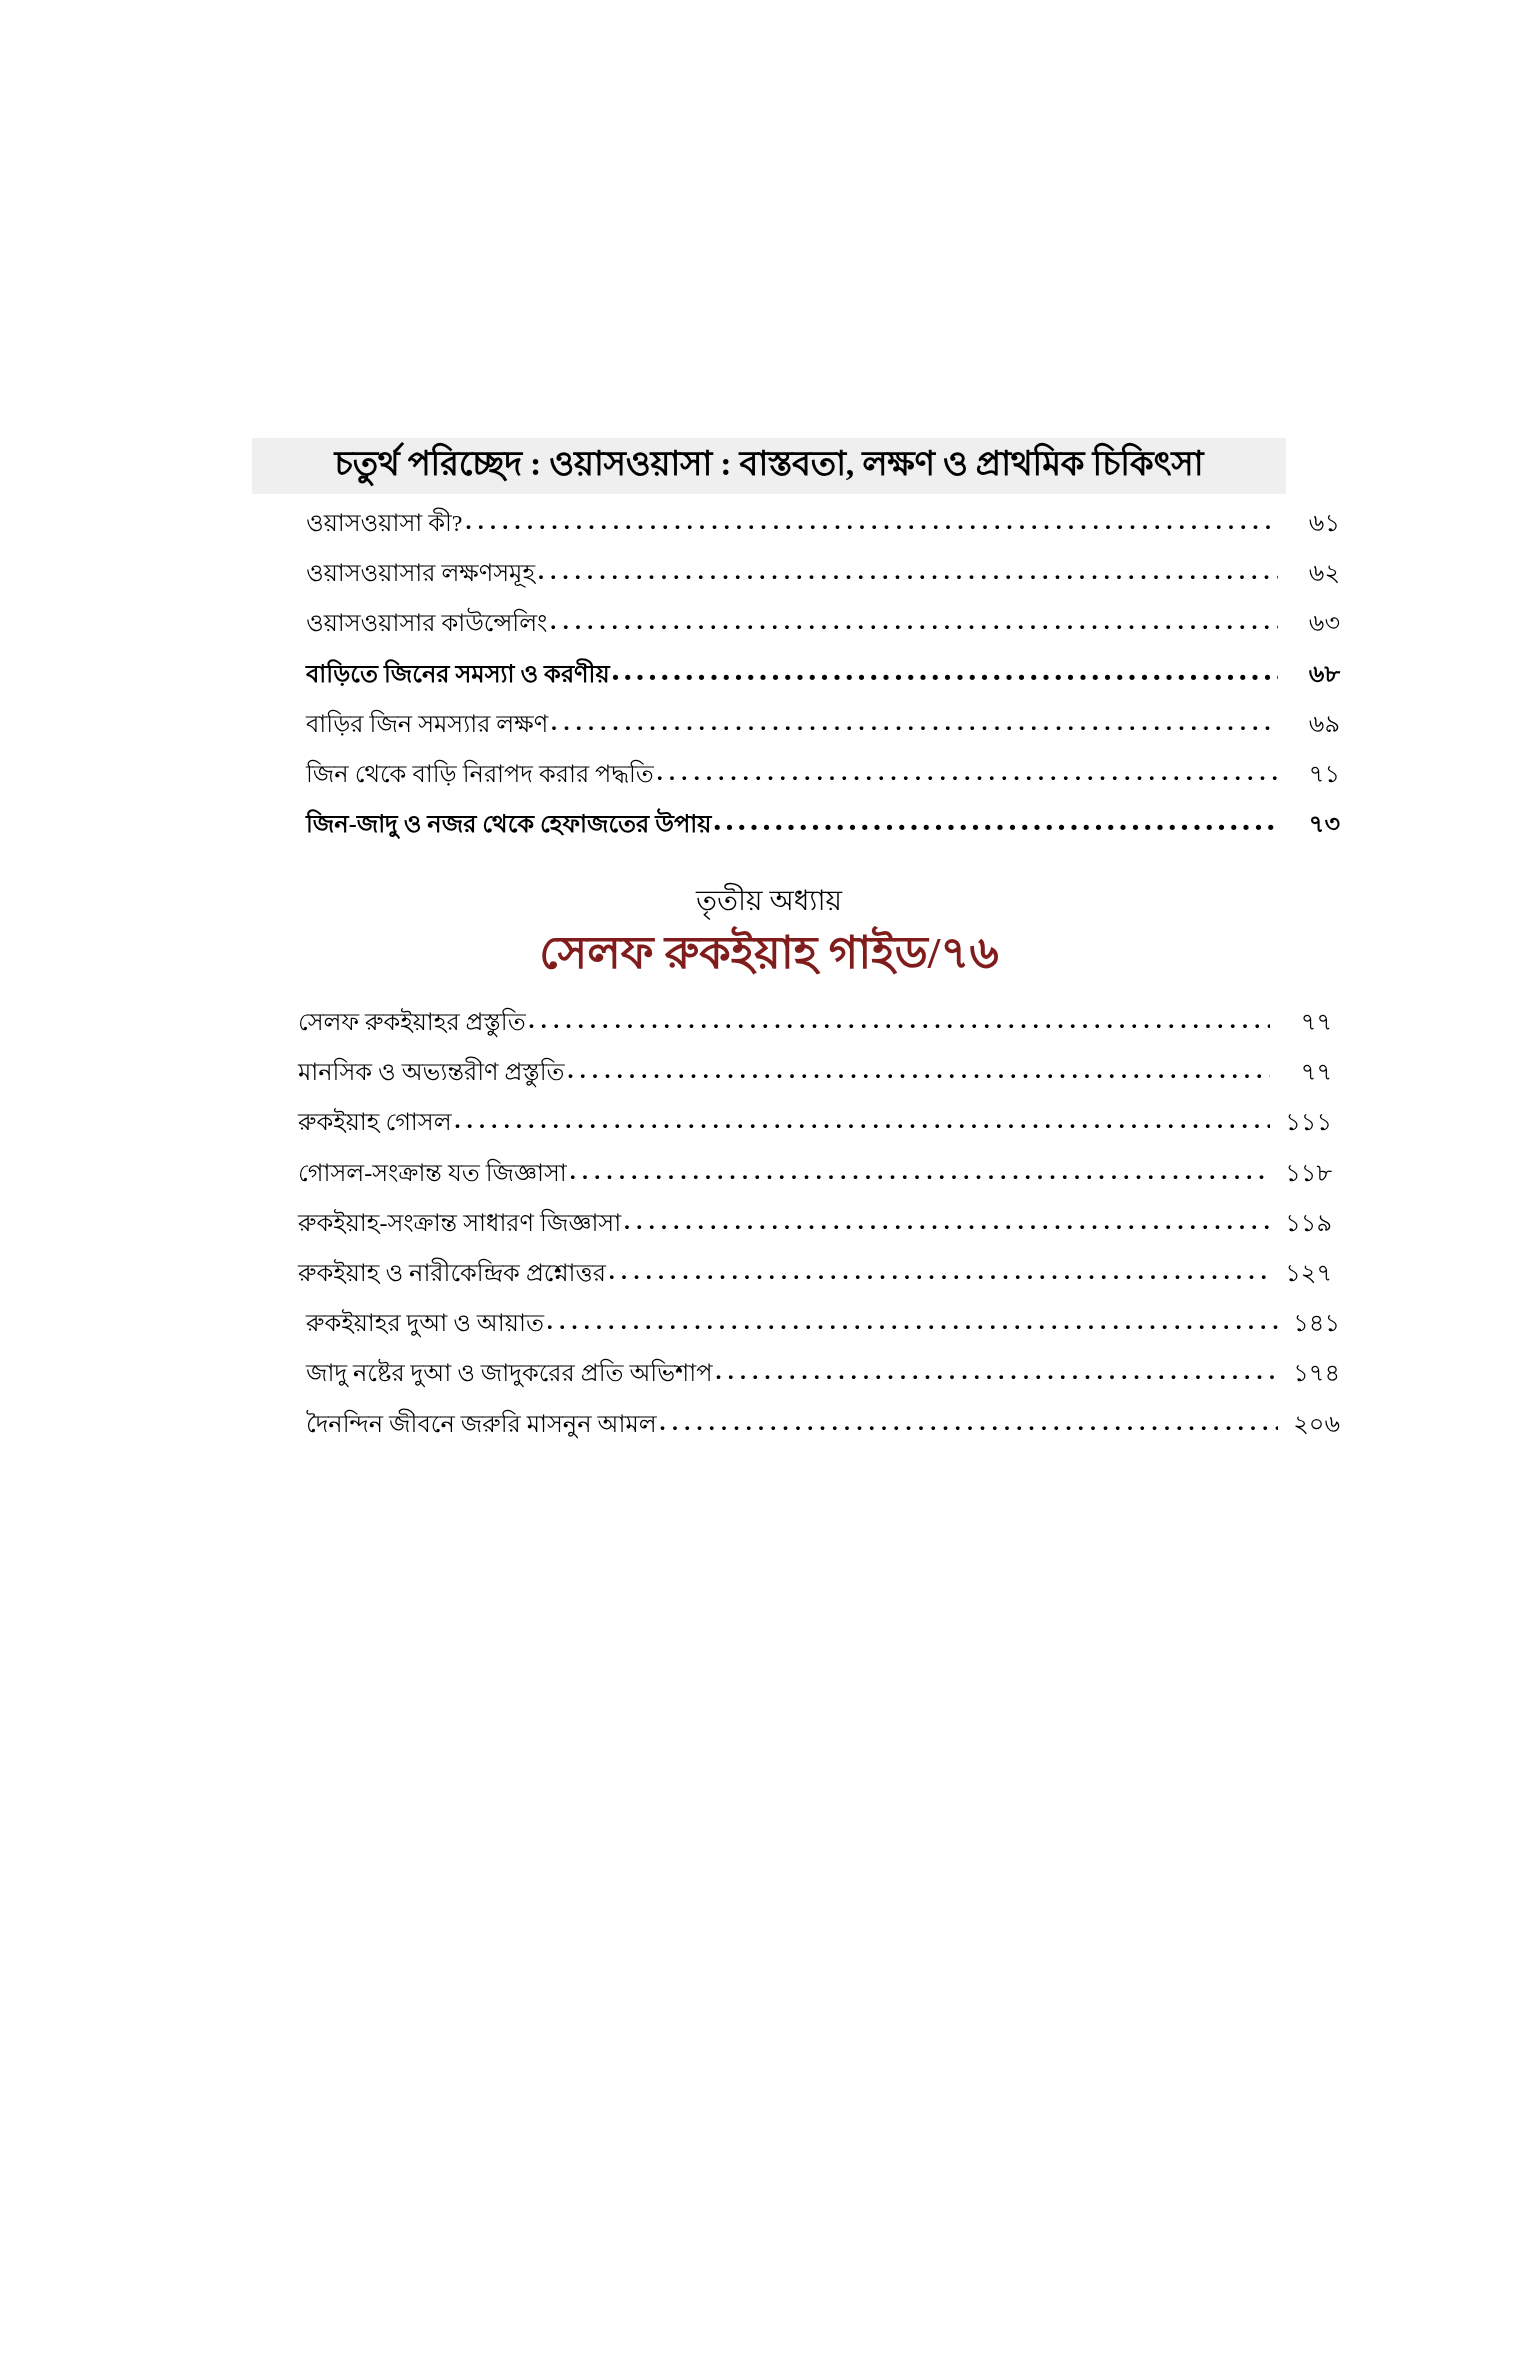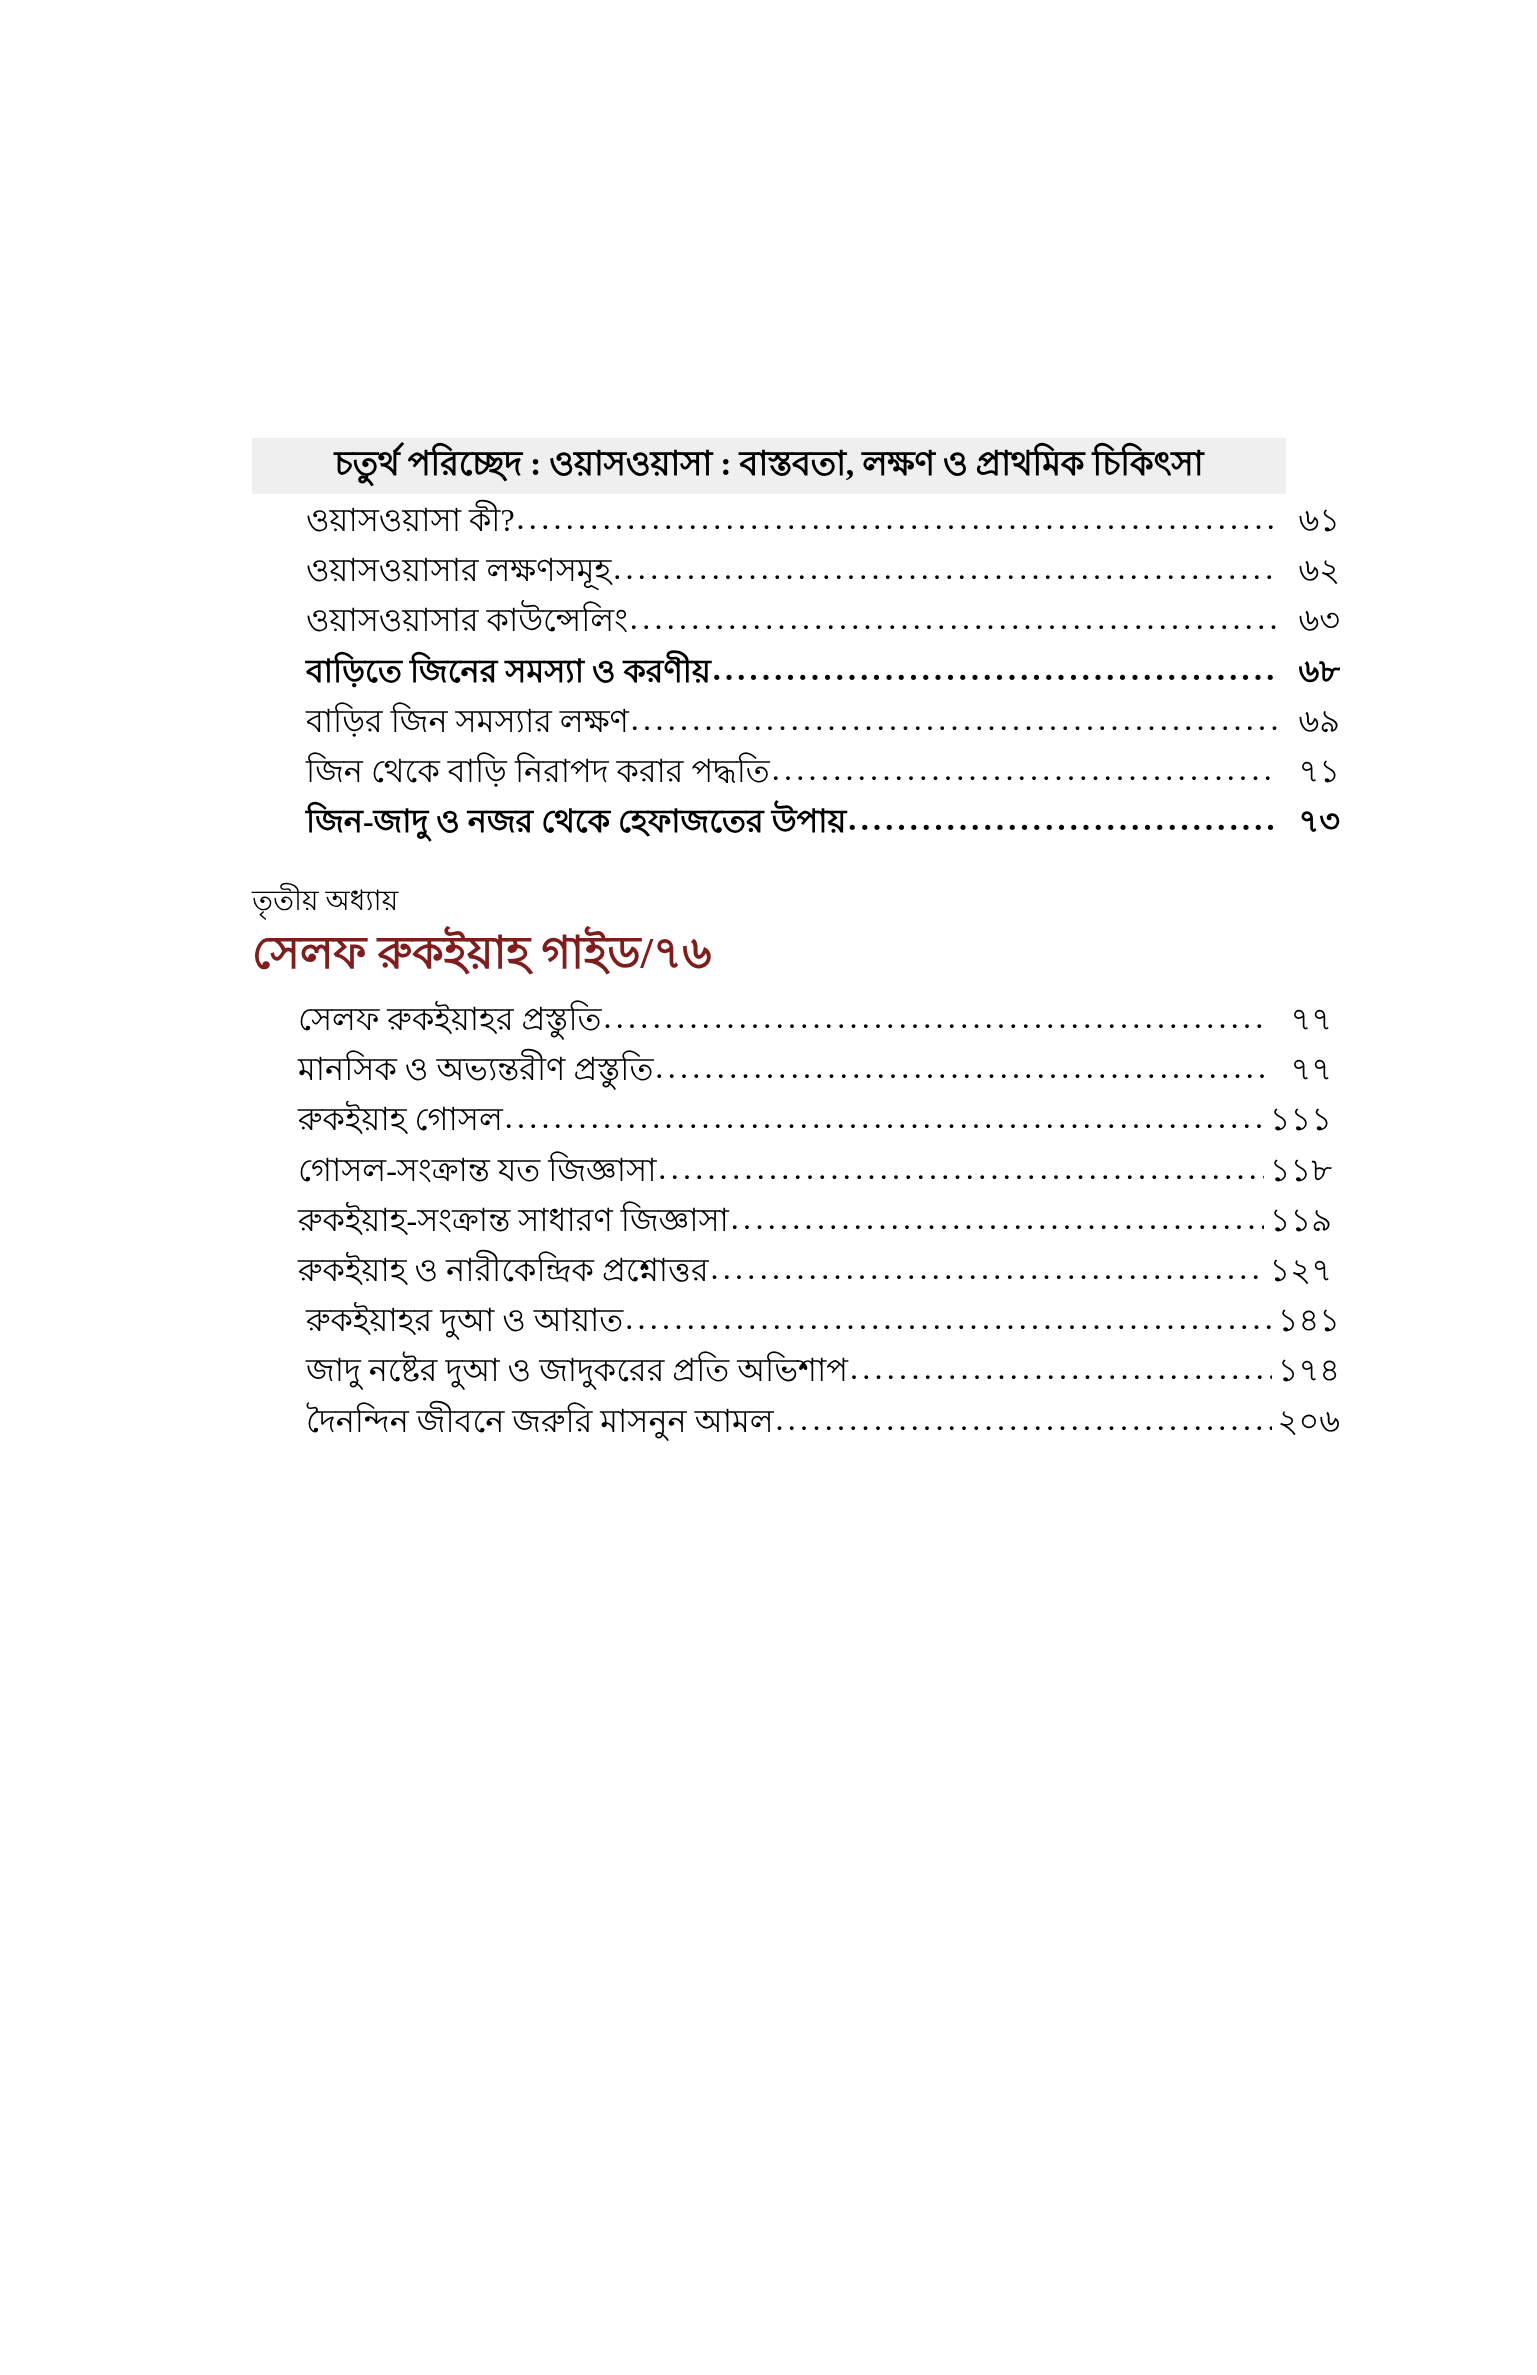--- a/index.html
+++ b/index.html
@@ -49,21 +49,21 @@
   .toc-list {
     margin: 0;
     padding: 0;
     list-style: none;
   }
 
   .toc-row {
     display: flex;
     align-items: baseline;
     width: 100%;
-    font-size: 32px;
+    font-size: 24px;
     line-height: 1.0;
     padding: 9.6px 0 8.6px 0;
     color: #000;
   }
   .toc-row.indent-1 { padding-left: 54px; }
   .toc-row.indent-2 { padding-left: 46px; }
 
   .toc-row.bold .toc-title,
   .toc-row.bold .toc-page,
   .toc-row.bold .toc-dots {
@@ -93,21 +93,21 @@
   .toc-page {
     flex: 0 0 auto;
     white-space: nowrap;
     text-align: right;
     padding-left: 3.8px;
     min-width: 56px;
   }
 
   
   .chapter-block {
-    text-align: left;
+    text-align: center;
     padding-top: 40px;
     padding-bottom: 13.4px;
   }
   .chapter-kicker {
     font-size: 28px;
     line-height: 1.1;
     font-weight: normal;
     color: #000;
   }
   .chapter-title {

